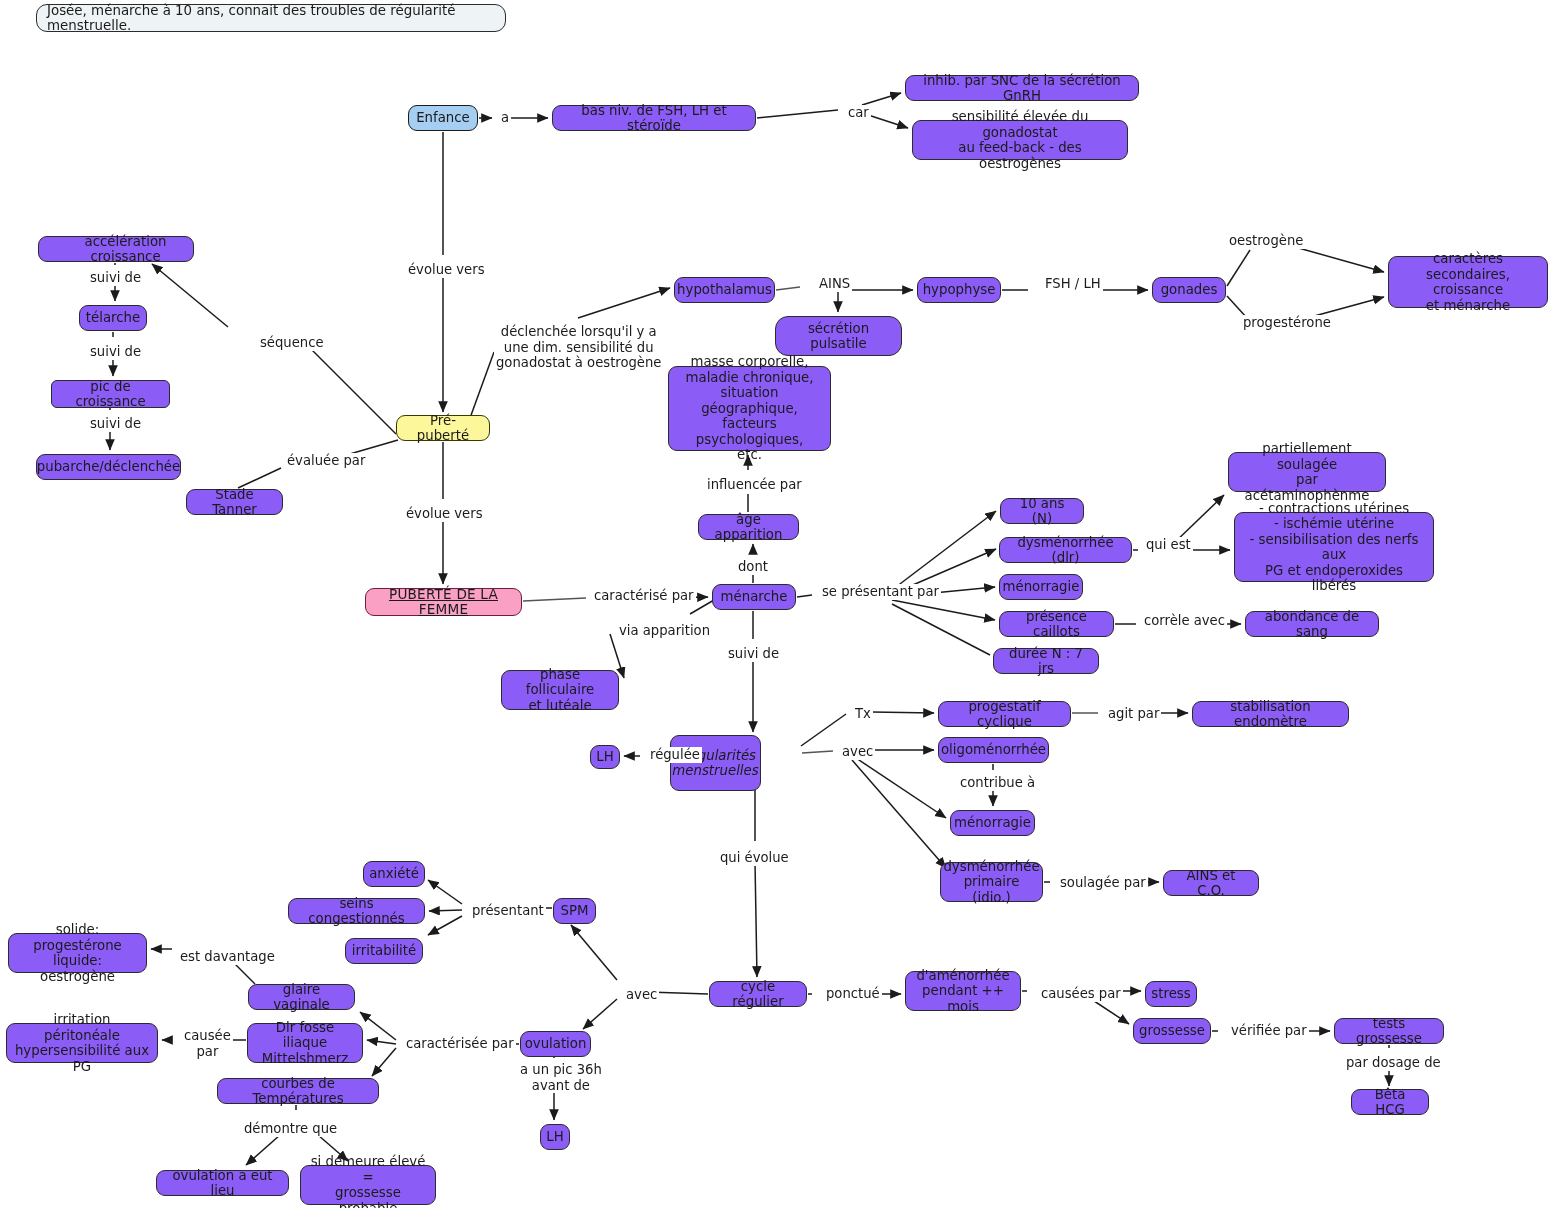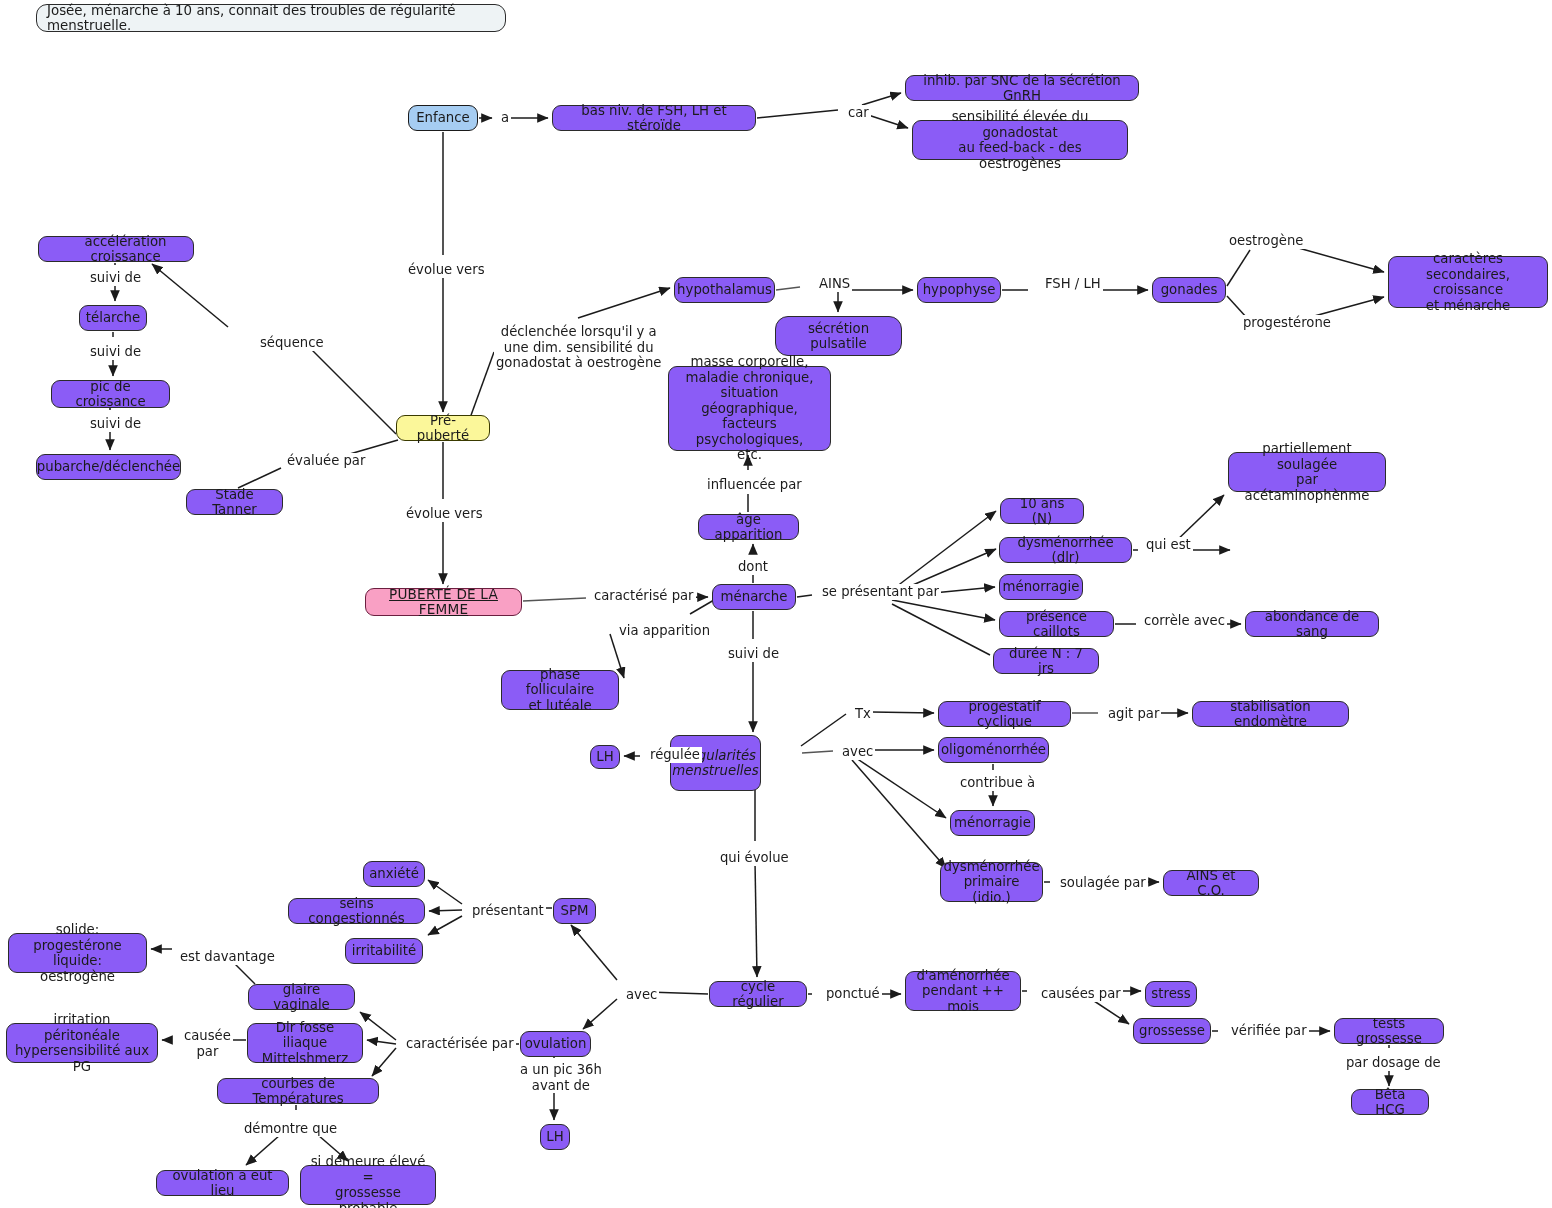--- a/index.html
+++ b/index.html
@@ -204,21 +204,21 @@
   <div class="node prompt" style="left:36px;top:4px;width:470px;height:28px;">Josée, ménarche à 10 ans, connait des troubles de régularité menstruelle.</div>
 
   <div class="node blue" style="left:408px;top:105px;width:70px;height:26px;">Enfance</div>
   <div class="node" style="left:552px;top:105px;width:204px;height:26px;">bas niv. de FSH, LH et stéroïde</div>
   <div class="node" style="left:905px;top:75px;width:234px;height:26px;">inhib. par SNC de la sécrétion GnRH</div>
   <div class="node" style="left:912px;top:120px;width:216px;height:40px;">sensibilité élevée du gonadostat
 au feed-back - des oestrogènes</div>
 
   <div class="node" style="left:38px;top:236px;width:156px;height:26px;padding-left:26px;">accélération croissance</div>
   <div class="node" style="left:79px;top:305px;width:68px;height:26px;">télarche</div>
-  <div class="node" style="left:51px;top:380px;width:119px;height:28px;">pic de croissance</div>
+  <div class="node" style="left:51px;top:380px;width:119px;height:28px;border-radius:6px;">pic de croissance</div>
   <div class="node" style="left:36px;top:454px;width:145px;height:26px;">pubarche/déclenchée</div>
   <div class="node" style="left:186px;top:489px;width:97px;height:26px;">Stade Tanner</div>
 
   <div class="node yellow" style="left:396px;top:415px;width:94px;height:26px;">Pré-puberté</div>
   <div class="node pink" style="left:365px;top:588px;width:157px;height:28px;text-decoration:underline;">PUBERTÉ DE LA FEMME</div>
 
   <div class="node" style="left:674px;top:277px;width:101px;height:26px;">hypothalamus</div>
   <div class="node" style="left:775px;top:316px;width:127px;height:40px;border-radius:13px;">sécrétion pulsatile</div>
   <div class="node" style="left:917px;top:277px;width:84px;height:26px;">hypophyse</div>
   <div class="node" style="left:1152px;top:277px;width:74px;height:26px;">gonades</div>
@@ -237,20 +237,24 @@
 et lutéale</div>
 
   <div class="node" style="left:1000px;top:498px;width:84px;height:26px;">10 ans (N)</div>
   <div class="node" style="left:999px;top:537px;width:133px;height:26px;">dysménorrhée (dlr)</div>
   <div class="node" style="left:999px;top:574px;width:84px;height:26px;">ménorragie</div>
   <div class="node" style="left:999px;top:611px;width:115px;height:26px;">présence caillots</div>
   <div class="node" style="left:993px;top:648px;width:106px;height:26px;">durée N : 7 jrs</div>
 
   <div class="node" style="left:1228px;top:452px;width:158px;height:40px;">partiellement soulagée
 par acétaminophènme</div>
+  <div class="node" style="left:1234px;top:512px;width:200px;height:70px;">- contractions utérines
+- ischémie utérine
+- sensibilisation des nerfs aux
+PG et endoperoxides libérés</div>
   <div class="node" style="left:1245px;top:611px;width:134px;height:26px;">abondance de sang</div>
 
   <div class="node" style="left:670px;top:735px;width:91px;height:56px;font-style:italic;">irrégularités
 menstruelles</div>
   <div class="node" style="left:590px;top:745px;width:30px;height:24px;">LH</div>
   <div class="node" style="left:938px;top:701px;width:133px;height:26px;">progestatif cyclique</div>
   <div class="node" style="left:1192px;top:701px;width:157px;height:26px;">stabilisation endomètre</div>
   <div class="node" style="left:938px;top:737px;width:111px;height:26px;">oligoménorrhée</div>
   <div class="node" style="left:950px;top:810px;width:85px;height:26px;">ménorragie</div>
   <div class="node" style="left:940px;top:862px;width:103px;height:40px;">dysménorrhée

